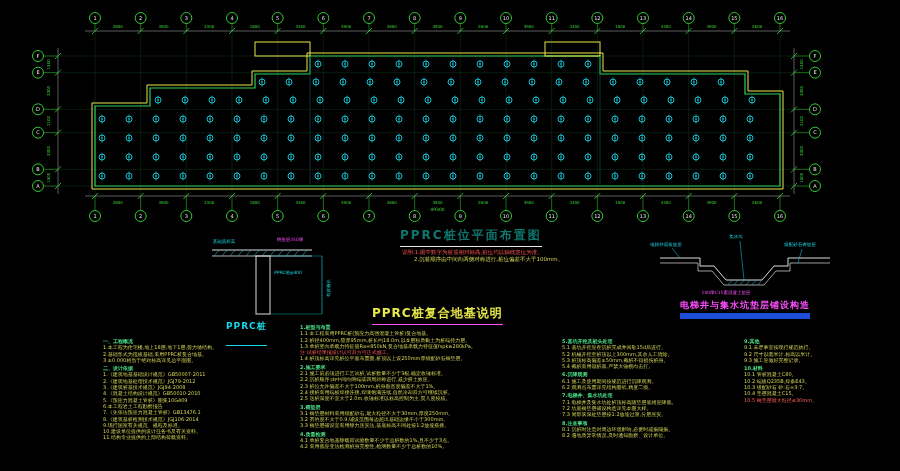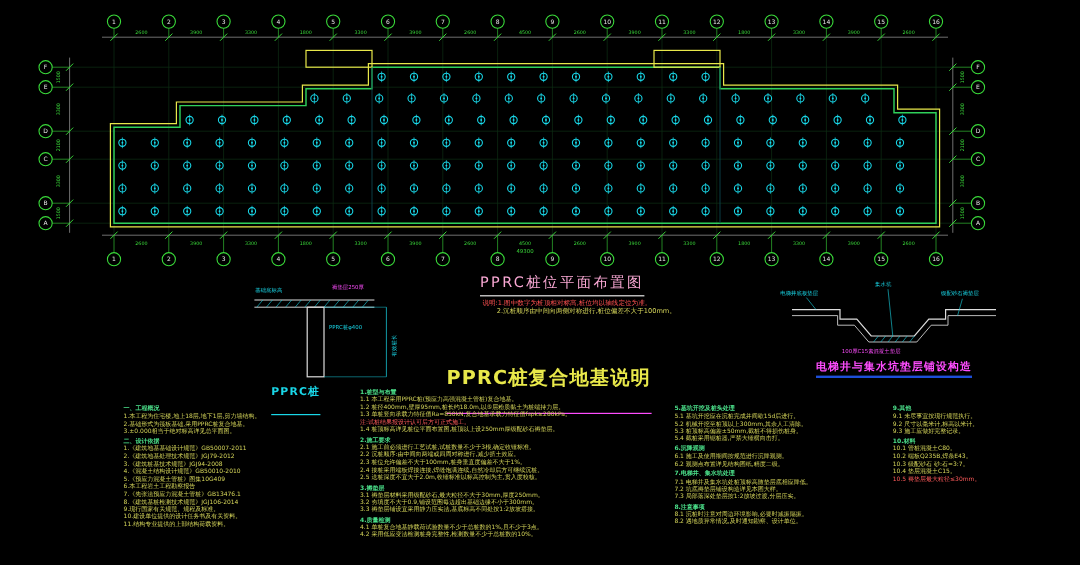--- a/index.html
+++ b/index.html
@@ -1,29 +1,29 @@
 <!DOCTYPE html>
 <html><head>
 <meta charset="utf-8">
 <style>
   html,body{margin:0;padding:0;background:#000;}
   .canvas{position:relative;width:900px;height:471px;background:#000;overflow:hidden;
           font-family:"DejaVu Sans",sans-serif;}
   svg{position:absolute;left:0;top:0;}
   .ov{position:absolute;white-space:nowrap;}
-  .plan-title{left:400px;top:227px;font-size:12px;font-weight:normal;color:#f9a8d4;
+  .plan-title{left:400px;top:227px;font-size:12px;font-weight:bold;color:#0f766e;
               letter-spacing:2px;border-bottom:1px solid #e8e8e8;padding-bottom:2px;}
   .plan-note1{left:402px;top:249px;font-size:5.5px;color:#ff5050;}
   .plan-note2{left:414px;top:256px;font-size:5.5px;color:#d6d65a;}
-  .main-title{left:372px;top:305px;font-size:16px;font-weight:bold;color:#e8e84a;
-              letter-spacing:1px;border-bottom:1px solid #ff4dff;padding-bottom:18px;}
+  .main-title{left:372px;top:305px;font-size:12px;font-weight:bold;color:#e8e84a;
+              letter-spacing:1px;border-bottom:1px solid #ff4dff;padding-bottom:2px;}
   .dl-label{left:226px;top:320px;font-size:9px;font-weight:bold;color:#19d7e8;
             border-bottom:1px solid #19d7e8;padding-bottom:12px;letter-spacing:1px;}
   .dr-title{left:680px;top:299px;font-size:9px;font-weight:bold;color:#ff4dff;
-            letter-spacing:1px;border-bottom:2px solid #1d4ed8;padding-bottom:1px;}
+            letter-spacing:1px;border-bottom:6px solid #1d4ed8;padding-bottom:1px;}
   .col{position:absolute;font-size:5px;line-height:6.3px;}
   .note-h{color:#4be08a;font-weight:bold;margin-top:2px;}
   .note-l{color:#d6d65a;}
   .note-r{color:#ff5a5a;}
 </style>
 </head>
 <body>
 
 <div class="canvas">
   <svg id="plan-svg" width="900" height="471" viewBox="0 0 900 471">

